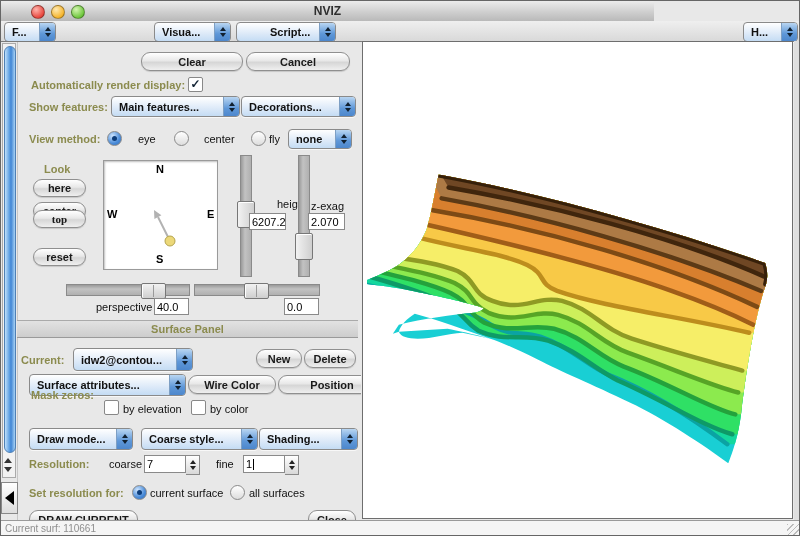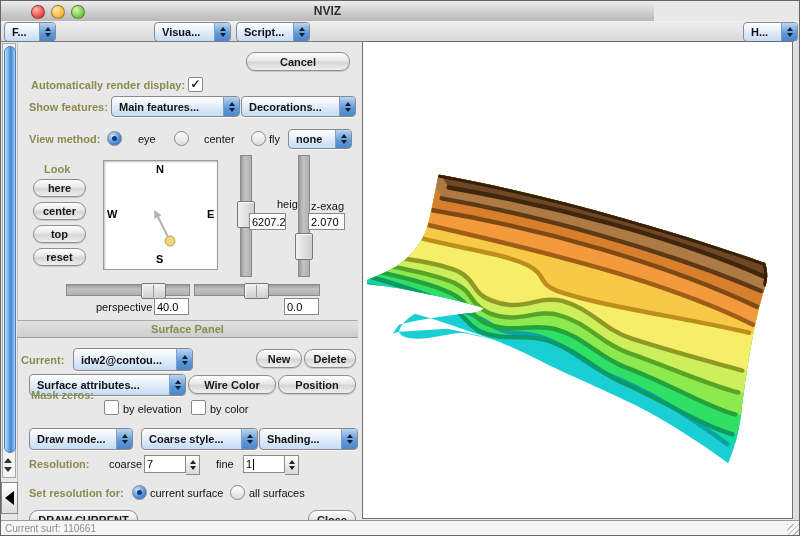--- a/index.html
+++ b/index.html
@@ -123,21 +123,21 @@
           <i class="dn"></i>
         </span>
     </div>
     <div class="popup" style="left:153px;top:1px;width:75px;">
       <span class="pl">Visua...</span>
       <span class="pcap">
           <i class="up"></i>
           <i class="dn"></i>
         </span>
     </div>
-    <div class="popup" style="left:235px;top:1px;width:72px;">
+    <div class="popup" style="left:235px;top:1px;width:72px;padding-left:26px;">
       <span class="pl">Script...</span>
       <span class="pcap">
           <i class="up"></i>
           <i class="dn"></i>
         </span>
     </div>
     <div class="popup" style="left:742px;top:1px;width:53px;">
       <span class="pl">H...</span>
       <span class="pcap">
           <i class="up"></i>
@@ -153,20 +153,21 @@
       <div id="lscroll-thumb"></div>
     </div>
     <div id="lscroll-arrows">
         <i class="up"></i>
         <i class="dn"></i>
       </div>
     <div id="collapse-btn">
         <i></i>
       </div>
 
+    <div class="abtn" style="left:140px;top:10px;width:100px;">Clear</div>
     <div class="abtn" style="left:245px;top:10px;width:102px;">Cancel</div>
 
     <div class="olab" style="left:30px;top:37px;">Automatically render display:</div>
     <div class="cb" style="left:187px;top:35px;">✓</div>
 
     <div class="olab" style="left:28px;top:59px;">Show features:</div>
     <div class="popup" style="left:110px;top:54px;width:127px;height:19px;">
       <span class="pl">Main features...</span>
       <span class="pcap">
           <i class="up"></i>
@@ -192,21 +193,21 @@
       <span class="pl">none</span>
       <span class="pcap">
           <i class="up"></i>
           <i class="dn"></i>
         </span>
     </div>
 
     <div class="olab" style="left:43px;top:121px;">Look</div>
     <div class="abtn" style="left:32px;top:137px;width:51px;height:16px;">here</div>
     <div class="abtn" style="left:32px;top:160px;width:51px;height:16px;">center</div>
-    <div class="abtn" style="left:32px;top:183px;width:51px;height:16px;">top</div>
+    <div class="abtn" style="left:32px;top:168px;width:51px;height:16px;font-family:Liberation Serif, serif;">top</div>
     <div class="abtn" style="left:32px;top:206px;width:51px;height:16px;">reset</div>
 
     <div id="compass">
       <span class="cdir" style="left:52px;top:2px;">N</span>
       <span class="cdir" style="left:52px;top:92px;">S</span>
       <span class="cdir" style="left:3px;top:47px;">W</span>
       <span class="cdir" style="left:103px;top:47px;">E</span>
       <svg width="113" height="108">
         <line x1="66" y1="80" x2="54" y2="56" stroke="#b2b2b2" stroke-width="2"></line>
         <polygon points="50,49 57.4,54.2 50.4,58" fill="#b2b2b2"></polygon>
@@ -254,21 +255,21 @@
     <div class="abtn" style="left:303px;top:307px;width:50px;">Delete</div>
 
     <div class="popup" style="left:28px;top:332px;width:155px;height:20px;">
       <span class="pl">Surface attributes...</span>
       <span class="pcap">
           <i class="up"></i>
           <i class="dn"></i>
         </span>
     </div>
     <div class="abtn" style="left:187px;top:333px;width:86px;">Wire Color</div>
-    <div class="abtn" style="left:277px;top:333px;width:76px;">Position</div>
+    <div class="abtn" style="left:277px;top:333px;width:76px;padding-left:15px;">Position</div>
 
     <div class="olab" style="left:30px;top:347px;">Mask zeros:</div>
     <div class="cb" style="left:103px;top:358px;"></div>
     <div class="blab" style="left:122px;top:361px;">by elevation</div>
     <div class="cb" style="left:190px;top:358px;"></div>
     <div class="blab" style="left:209px;top:361px;">by color</div>
 
     <div class="popup" style="left:28px;top:386px;width:102px;height:20px;">
       <span class="pl">Draw mode...</span>
       <span class="pcap">

